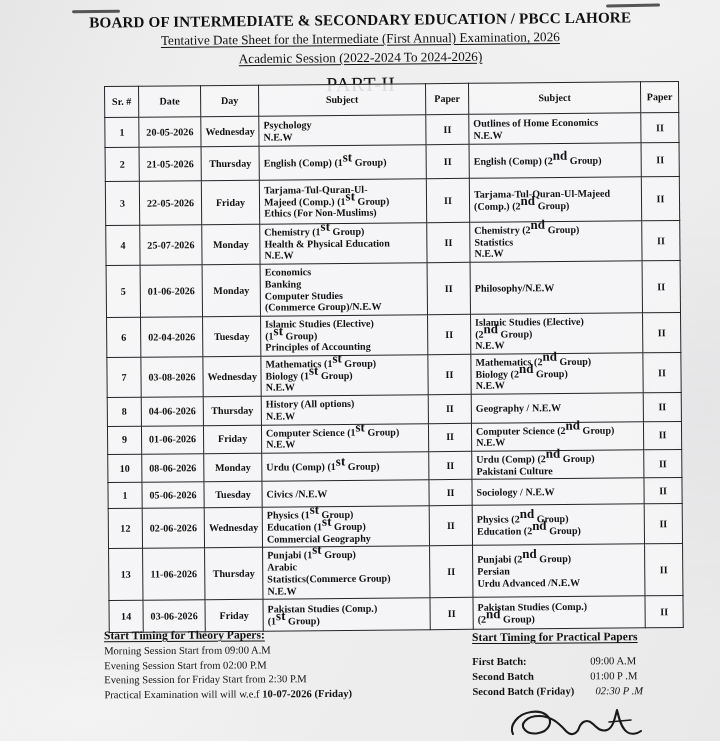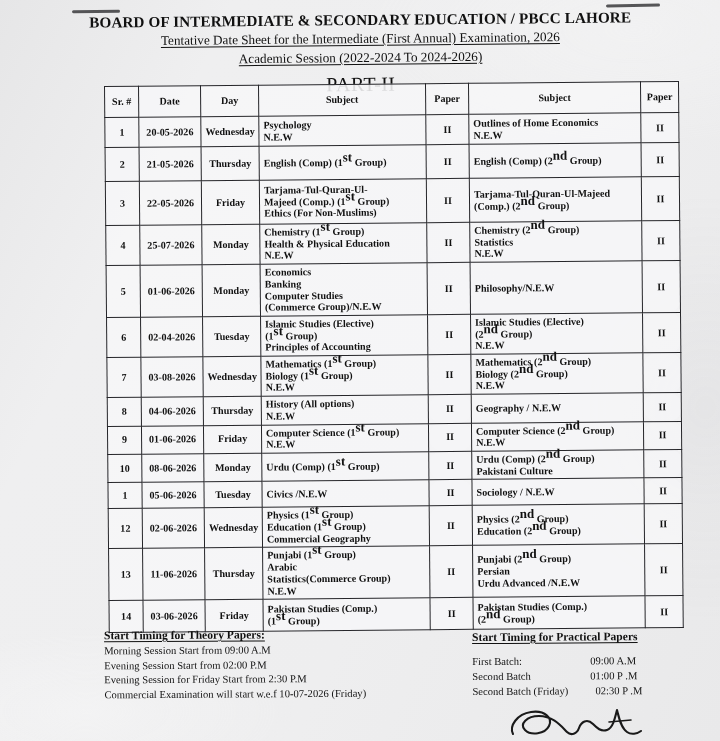--- a/index.html
+++ b/index.html
@@ -179,32 +179,32 @@
     font-weight: bold;
     text-decoration: underline;
     text-underline-offset: 2px;
     margin-bottom: 2px;
   }
   .f-line {
     font-size: 10.6px;
     line-height: 1.38;
     white-space: nowrap;
   }
-  .f-line b { font-weight: normal; }
+  .f-line b { font-weight: bold; }
   .f-rows {
     margin-top: 10px;
   }
   .f-row {
     display: flex;
     font-size: 10.6px;
     line-height: 1.42;
   }
-  .f-row .lbl { width: 118px; }
+  .f-row .lbl { width: 118px; font-weight: bold; }
   .f-row .val { white-space: nowrap; text-align: right; }
-  .f-row.indent .val { padding-left: 5px; }
+  .f-row.indent .val { padding-left: 5px; font-style: italic; }
 
   
   #signature {
     position: absolute;
     left: 505px;
     top: 700px;
     width: 140px;
     height: 44px;
   }
   #signature svg { display: block; }
@@ -377,21 +377,21 @@
       </tbody>
   </table>
 </div>
 
 <div id="footer">
   <div class="f-left">
     <div class="f-head">Start Timing for Theory Papers:</div>
     <div class="f-line">Morning Session Start from 09:00 A.M</div>
     <div class="f-line">Evening Session Start from 02:00 P.M</div>
     <div class="f-line">Evening Session for Friday Start from 2:30 P.M</div>
-    <div class="f-line"><span>Commercial Examination will start w.e.f </span><b>10-07-2026 (Friday)</b></div>
+    <div class="f-line"><span>Practical Examination will will w.e.f </span><b>10-07-2026 (Friday)</b></div>
   </div>
   <div class="f-right">
     <div class="f-head">Start Timing for Practical Papers</div>
     <div class="f-rows" id="practical-rows">
         <div class="f-row">
           <span class="lbl">First Batch:</span>
           <span class="val">09:00 A.M</span>
         </div>
         <div class="f-row">
           <span class="lbl">Second Batch</span>

